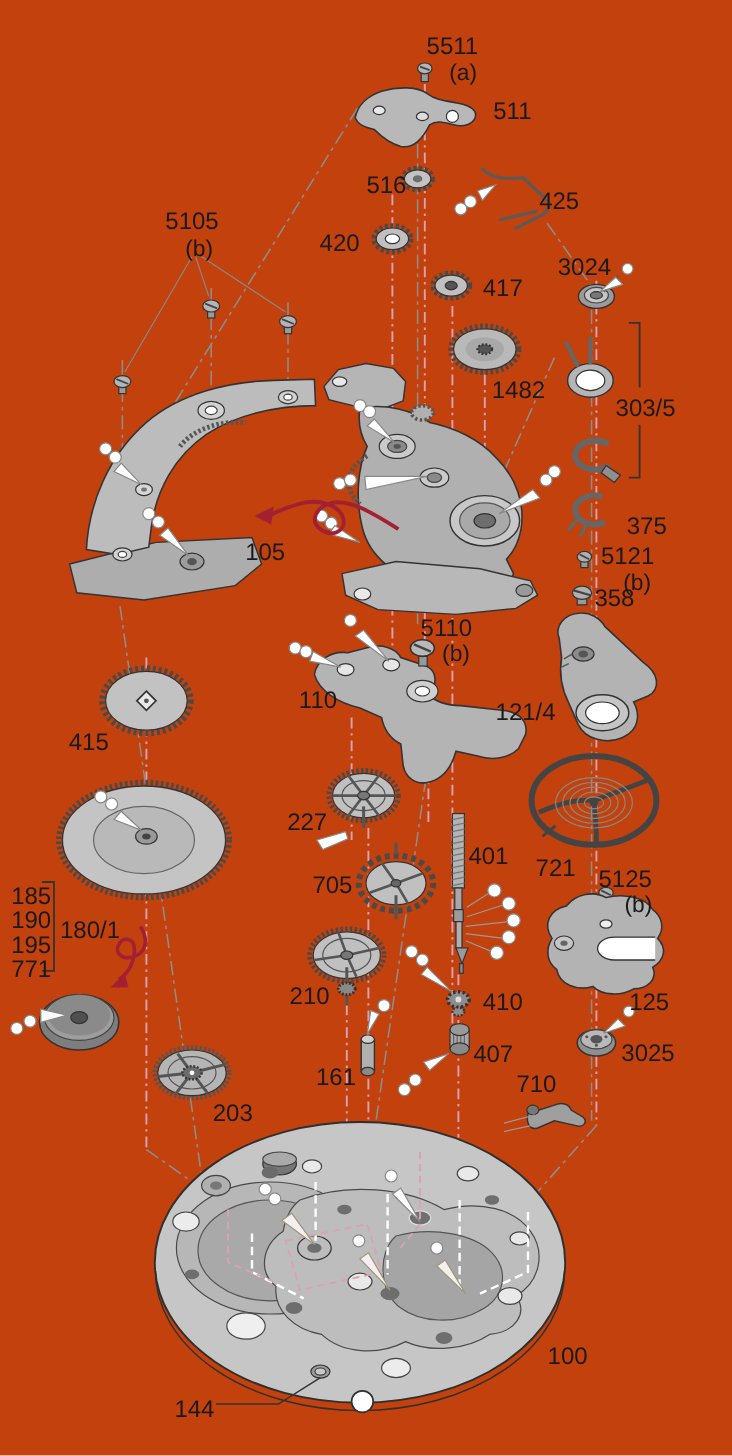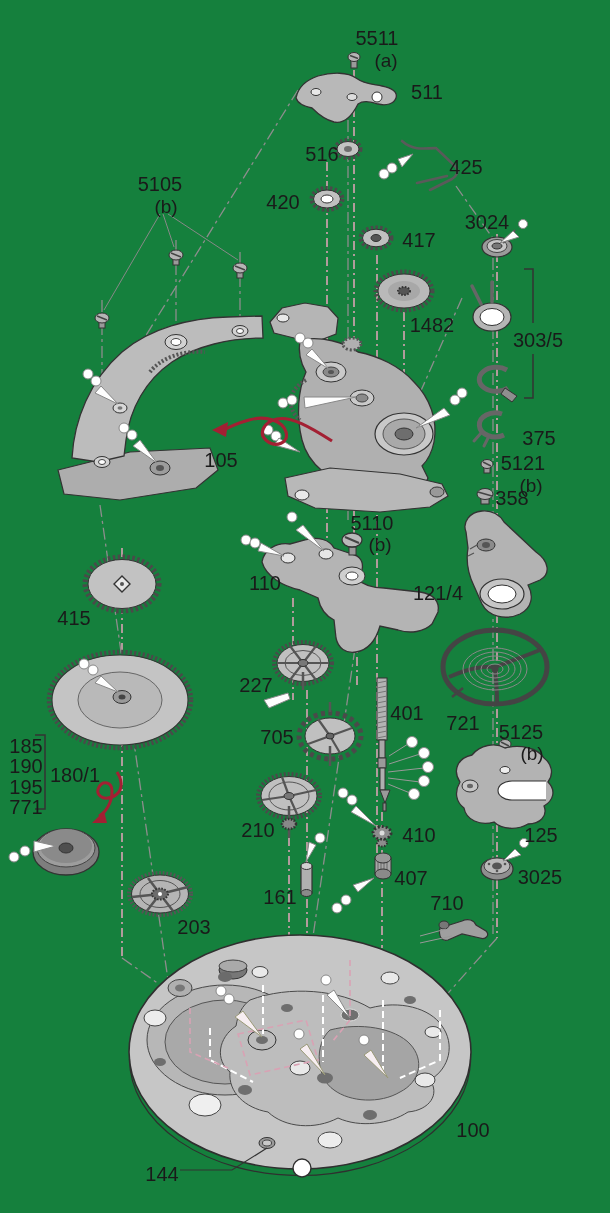--- a/index.html
+++ b/index.html
@@ -1,16 +1,16 @@
 <!DOCTYPE html>
 <html><head>
 <meta charset="utf-8">
 <style>
   html,body{margin:0;padding:0;background:#ffffff;}
-  .stage{position:relative;width:610px;height:1213px;background:#15803d;overflow:hidden;}
+  .stage{position:relative;width:610px;height:1213px;background:#c2410c;overflow:hidden;}
   svg{display:block;}
   .lbl{font-family:"Liberation Sans",sans-serif;font-size:20px;fill:#1a1a1a;}
   .lbl-sub{font-family:"Liberation Sans",sans-serif;font-size:19px;fill:#1a1a1a;}
 </style>
 </head>
 <body>
 
 <div class="stage">
 <svg width="610" height="1213" viewBox="0 0 610 1213">
 

